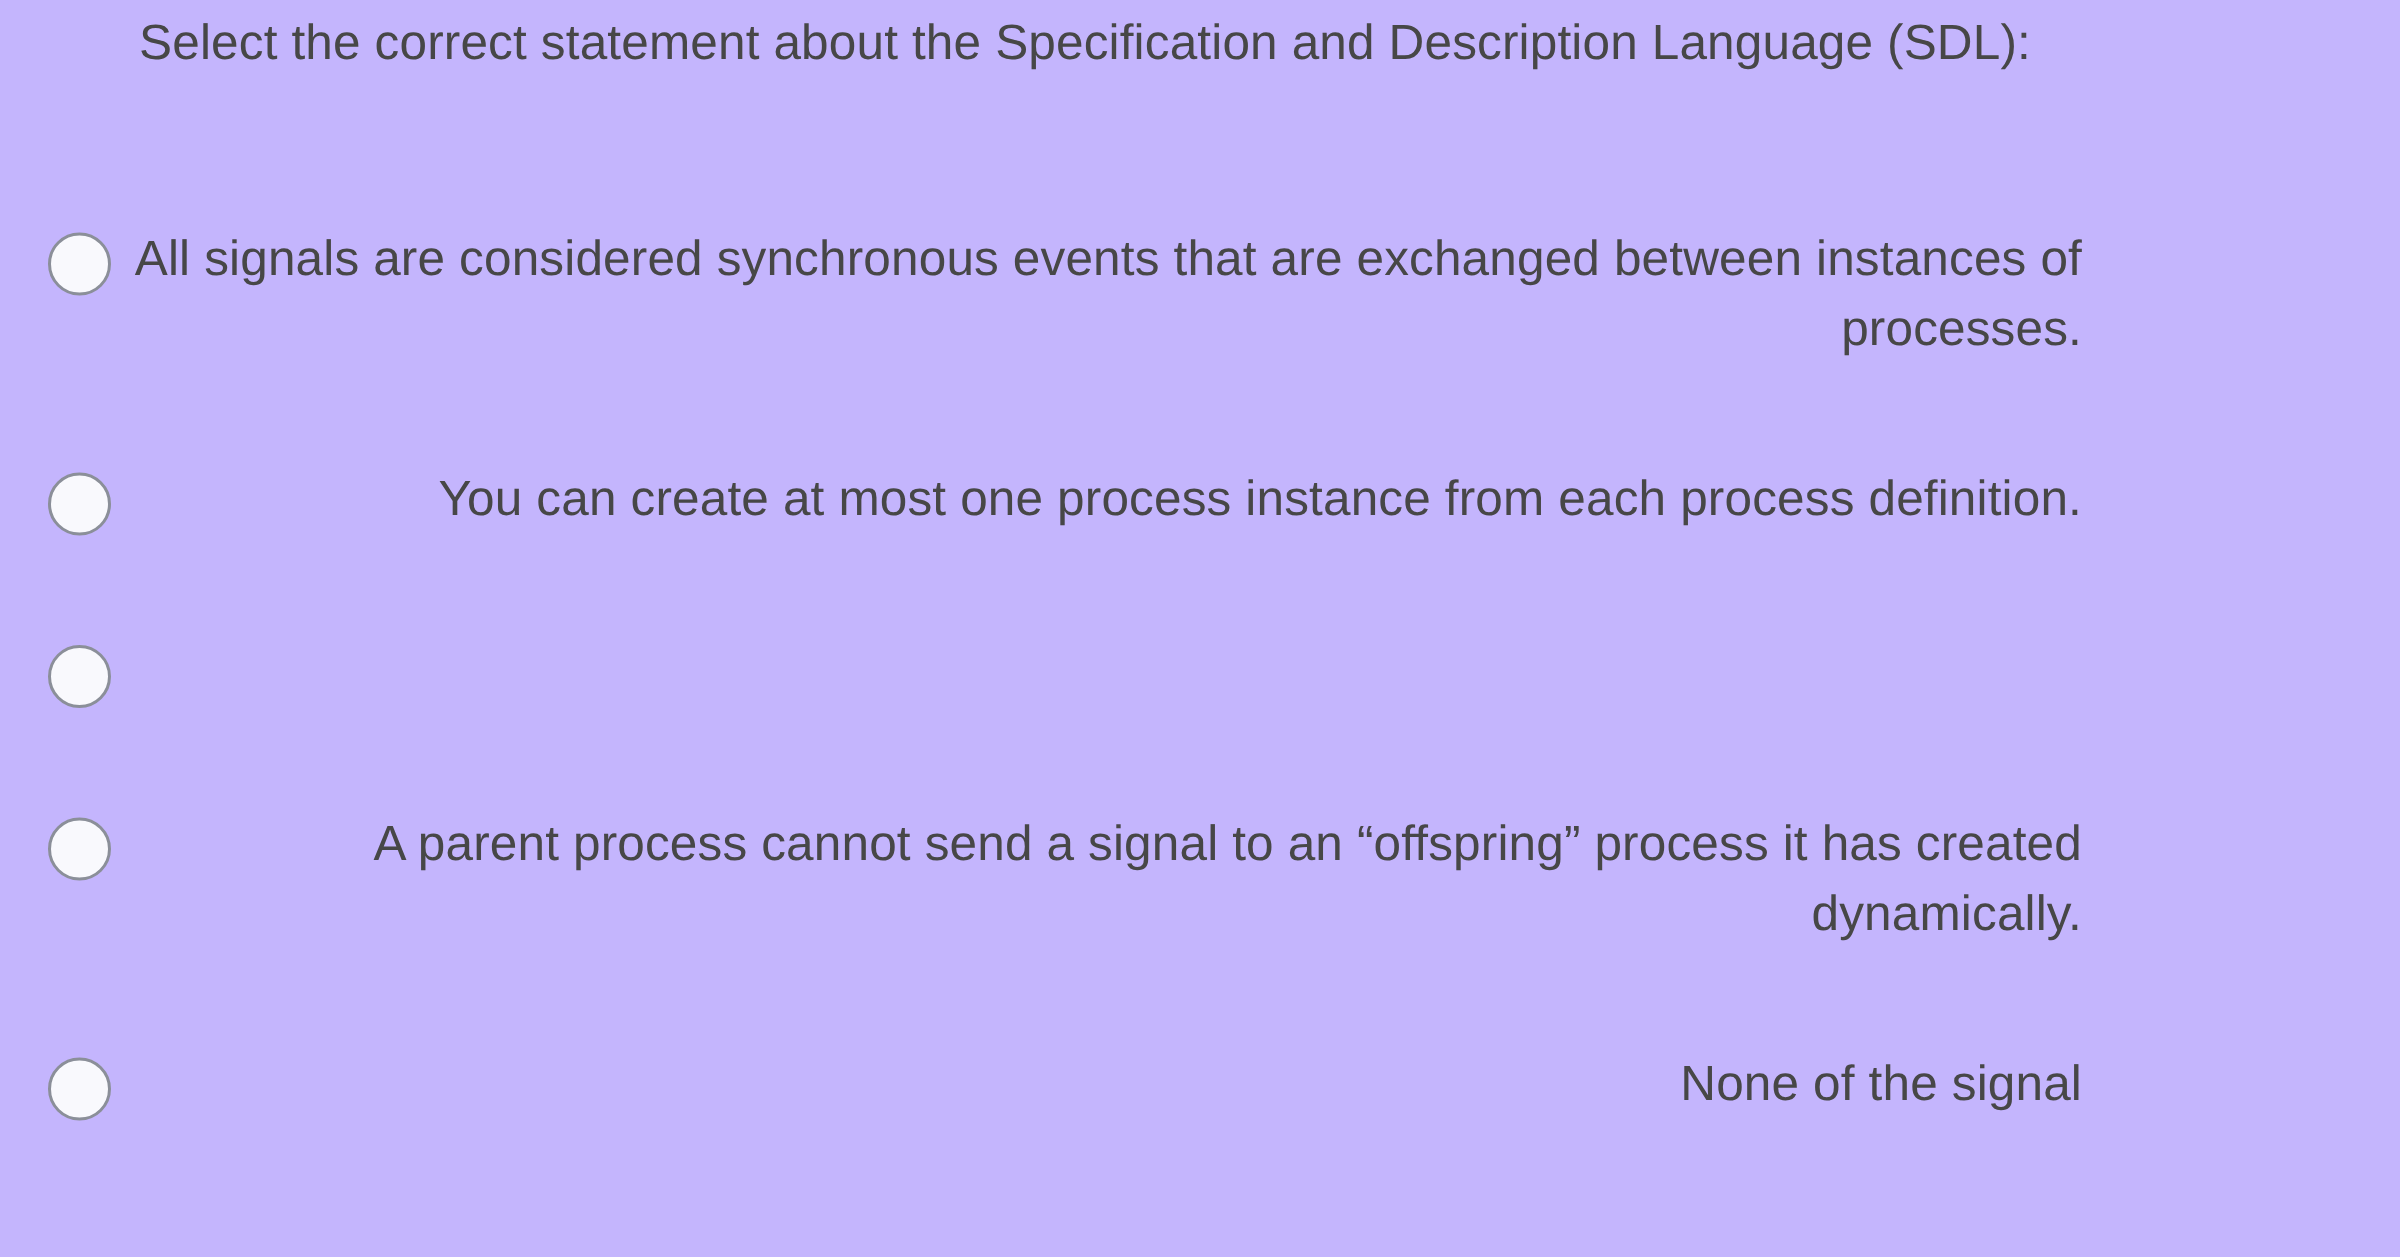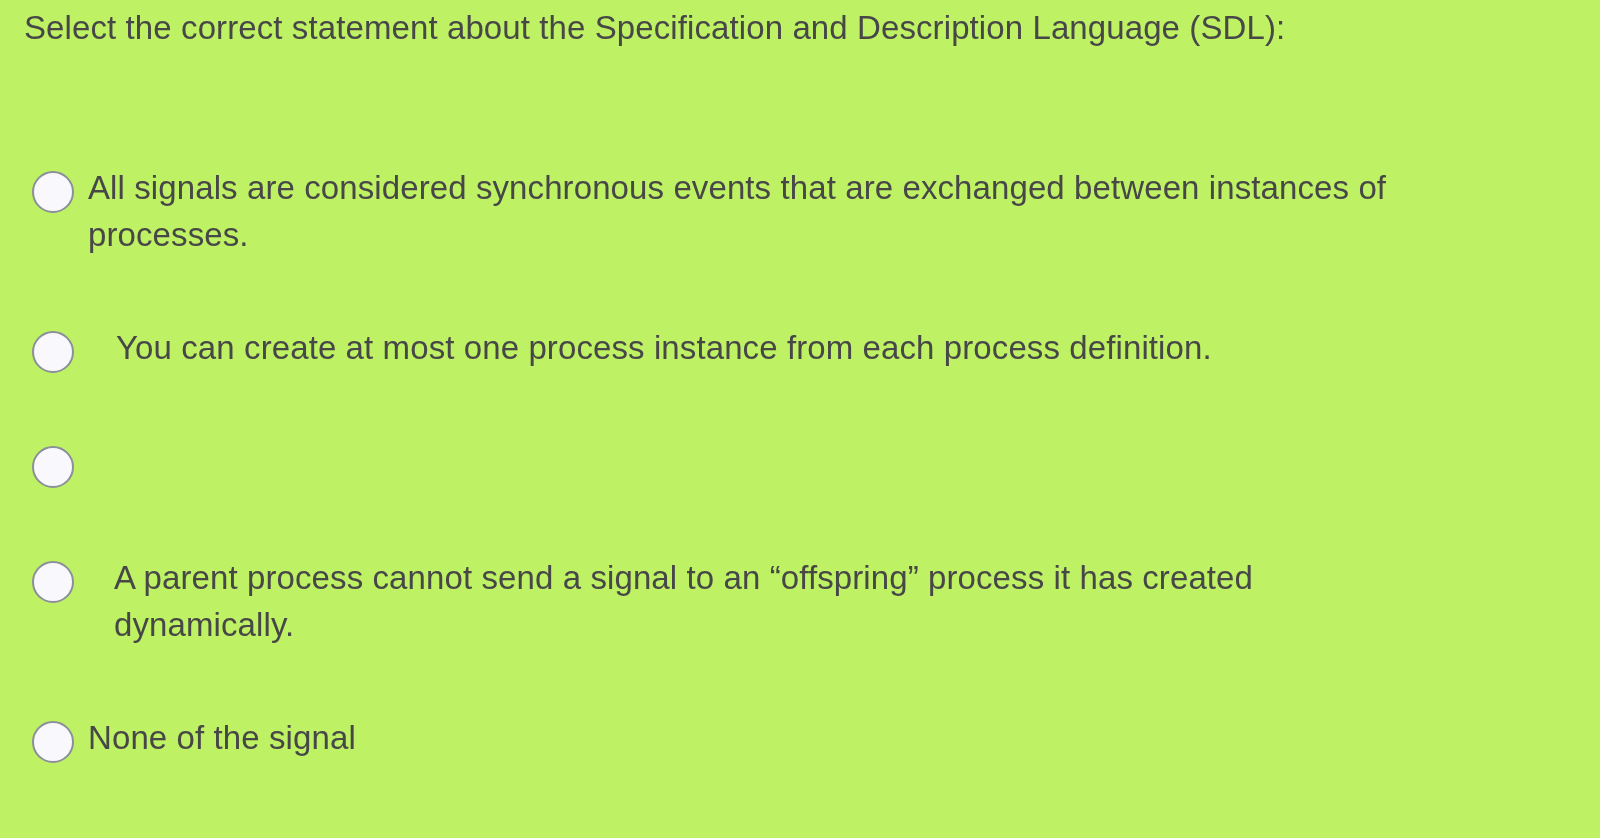--- a/index.html
+++ b/index.html
@@ -14,23 +14,24 @@
     font-family: "Liberation Sans", sans-serif;
     color: #474747;
     overflow: hidden;
     -webkit-font-smoothing: antialiased;
   }
 
   .question-page {
     position: relative;
     width: 1600px;
     height: 838px;
-    background: #bef264;
+    background: #c4b5fd;
     box-sizing: border-box;
     padding: 0;
+    text-align: right;
   }
 
   .question-prompt {
     position: absolute;
     left: 24px;
     top: 4px;
     width: 1330px;
     font-size: 33px;
     line-height: 47px;
     color: #474747;
@@ -47,24 +48,24 @@
 
   .option-row {
     position: relative;
     display: flex;
     align-items: flex-start;
     padding-left: 32px;
     box-sizing: border-box;
   }
 
   
-  .option-row.opt-0 { margin-top: 16px; }
-  .option-row.opt-1 { margin-top: 66px; gap: 28px; }
+  .option-row.opt-0 { margin-top: 0px; }
+  .option-row.opt-1 { margin-top: 66px; }
   .option-row.opt-2 { margin-top: 66px; }
-  .option-row.opt-3 { margin-top: 66px; gap: 26px; }
+  .option-row.opt-3 { margin-top: 66px; }
   .option-row.opt-4 { margin-top: 66px; }
 
   .radio-circle {
     flex: 0 0 auto;
     width: 42px;
     height: 42px;
     border: 2px solid #8b8f99;
     border-radius: 50%;
     background: #f9f9fd;
     margin-top: 7px;

